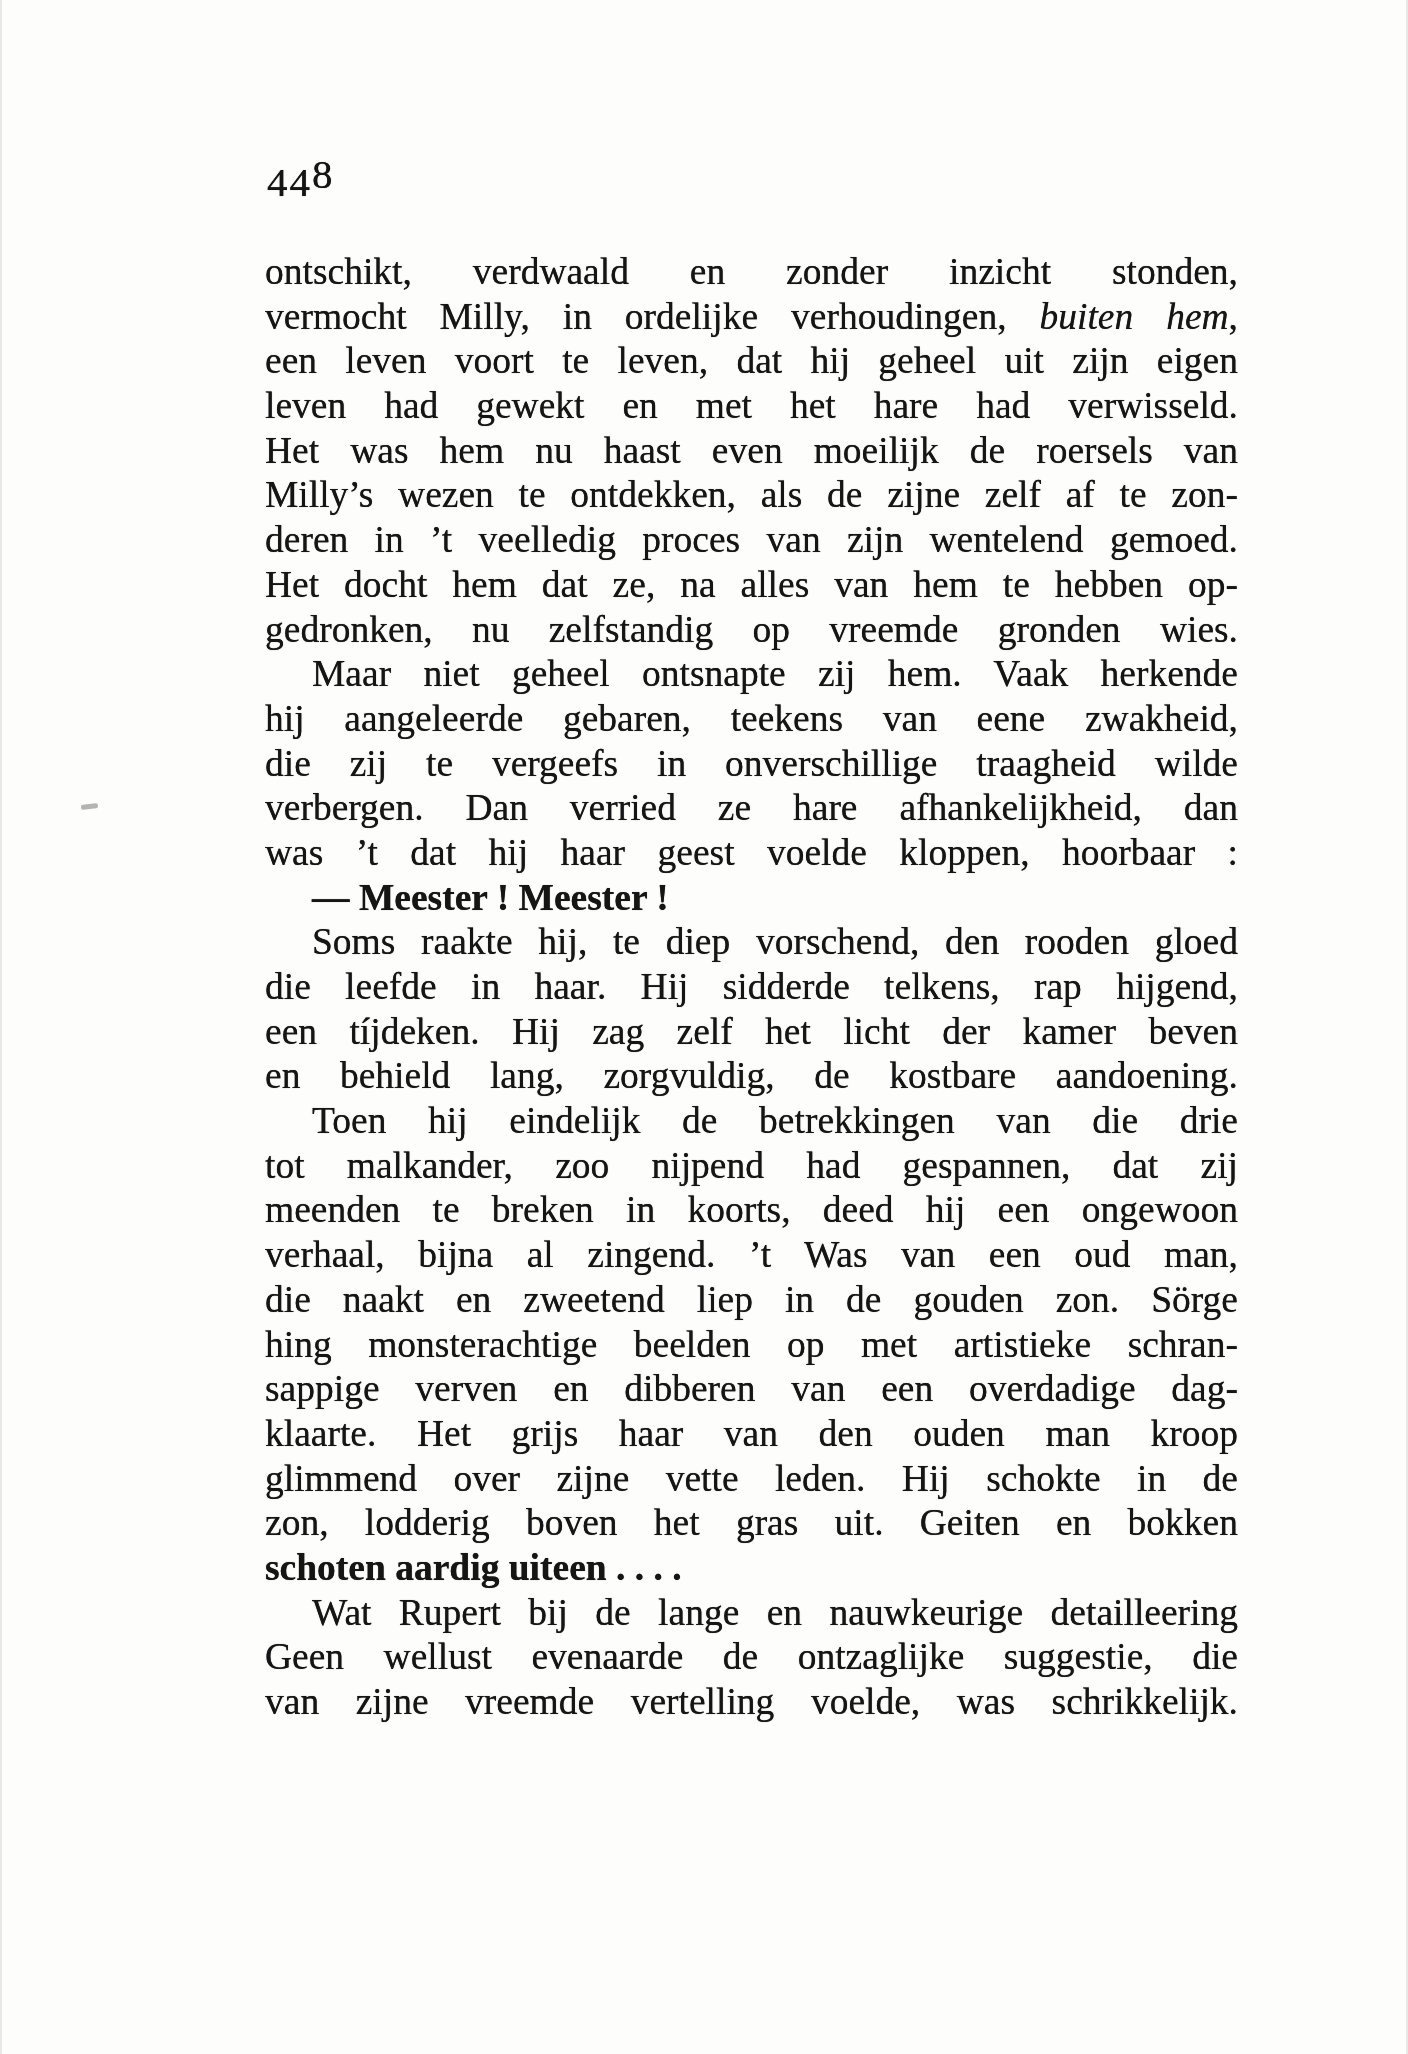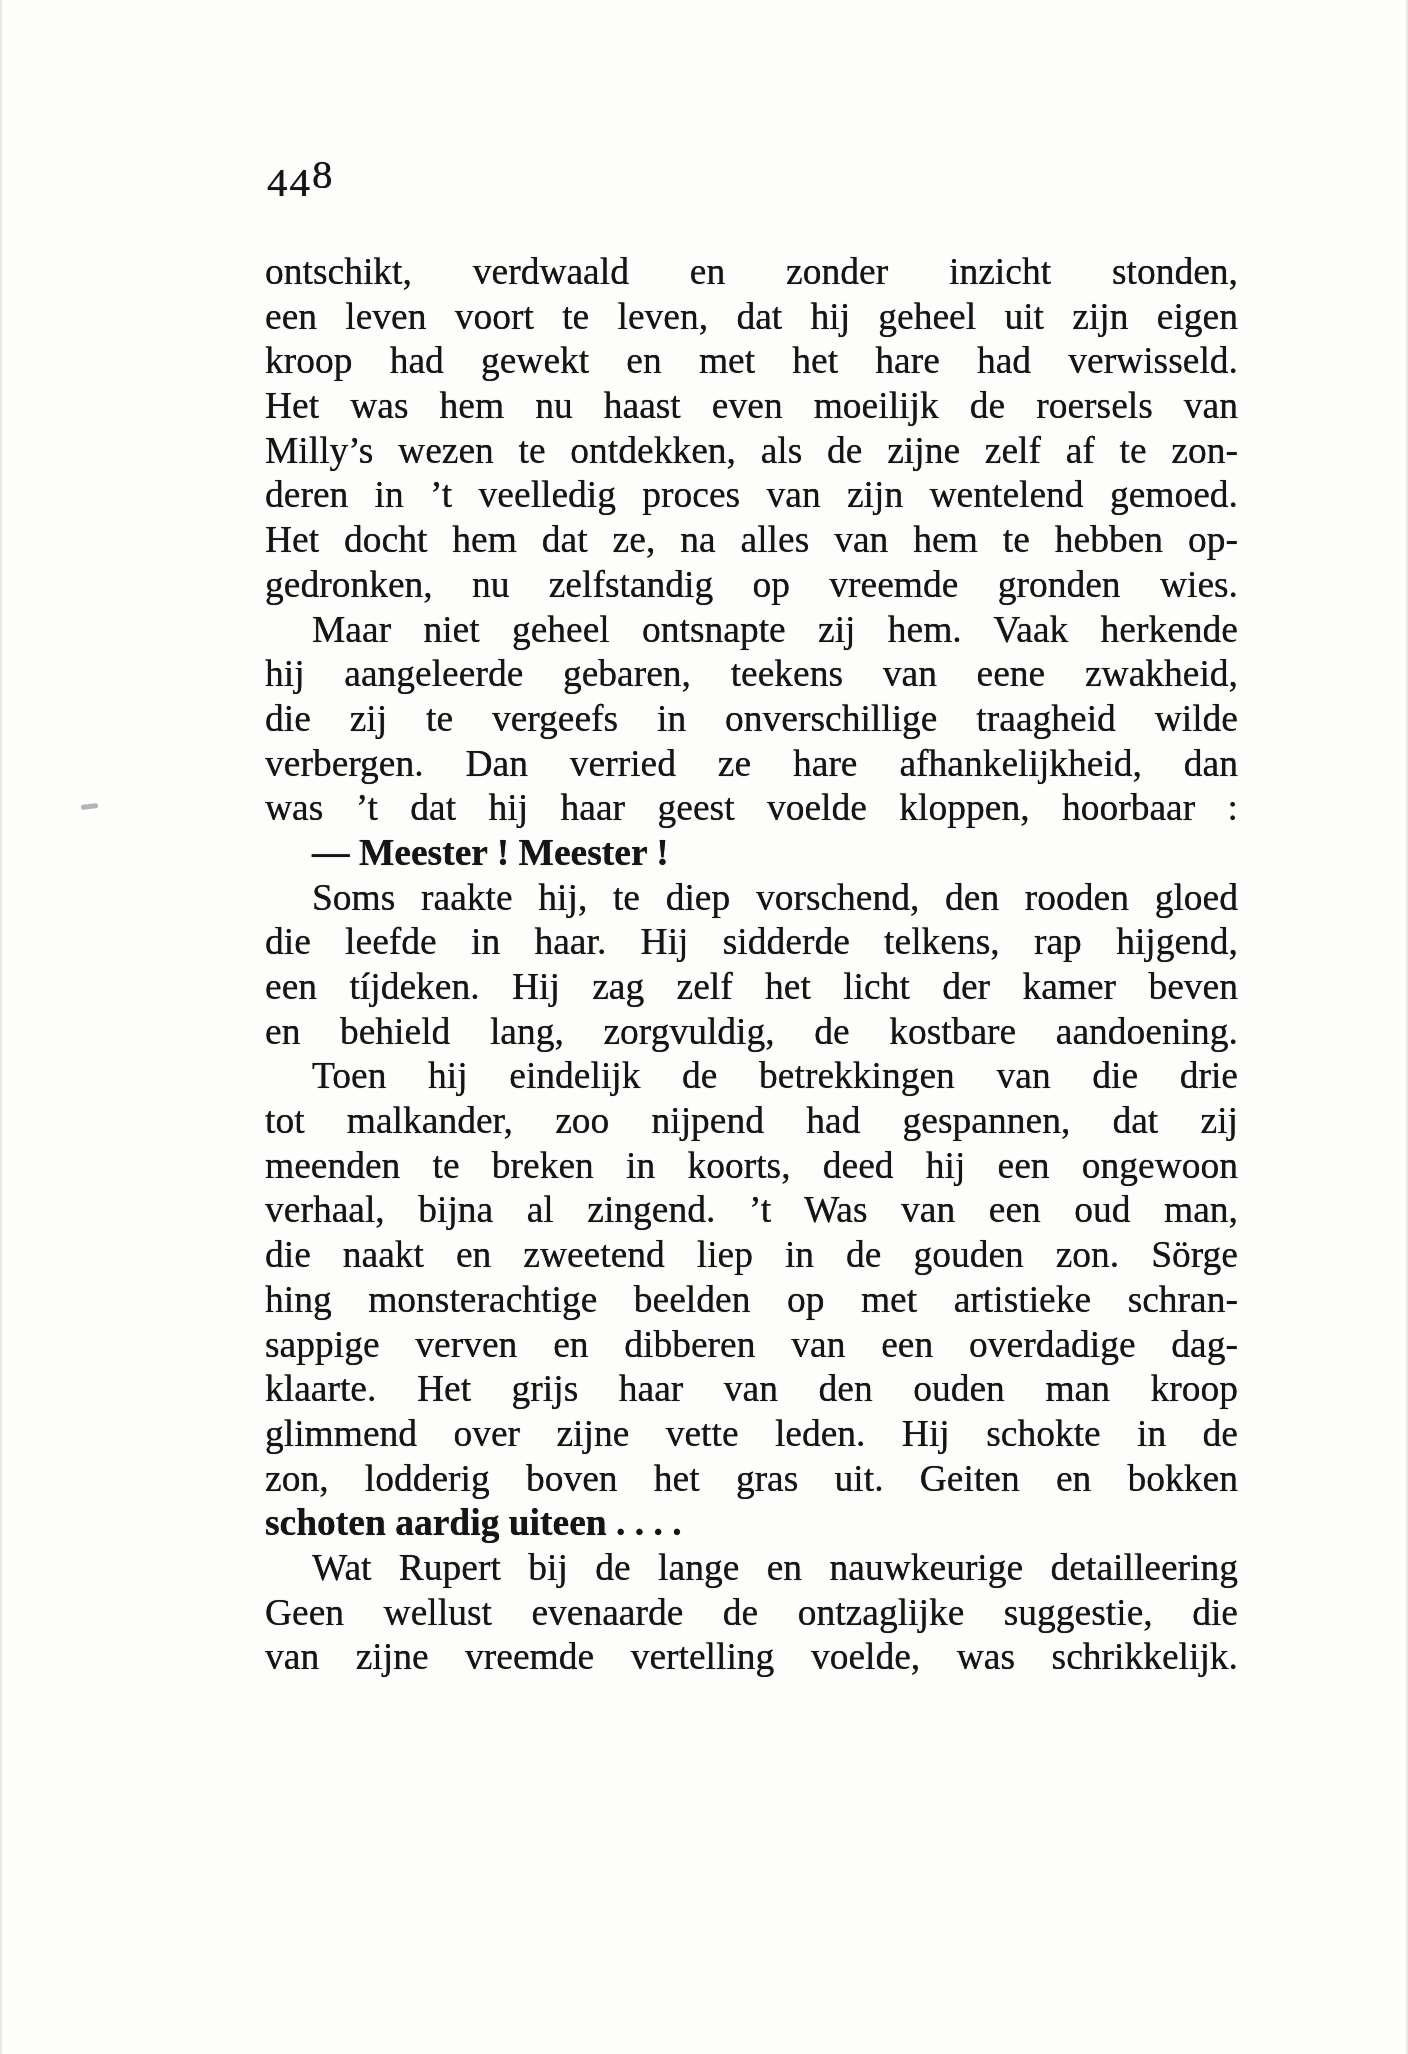--- a/index.html
+++ b/index.html
@@ -45,22 +45,23 @@
 <body>
 
 <div class="page">
 
   <div class="pagenum"><span>44</span><span class="hi">8</span></div>
 
   <div class="artifact"></div>
 
   <div class="textblock">
     <div class="line">ontschikt, verdwaald en zonder inzicht stonden,</div>
+    <div class="line"><span>vermocht Milly, in ordelijke verhoudingen, </span><span class="italic">buiten hem</span><span>,</span></div>
     <div class="line">een leven voort te leven, dat hij geheel uit zijn eigen</div>
-    <div class="line">kroop had gewekt en met het hare had verwisseld.</div>
+    <div class="line">leven had gewekt en met het hare had verwisseld.</div>
     <div class="line">Het was hem nu haast even moeilijk de roersels van</div>
     <div class="line">Milly’s wezen te ontdekken, als de zijne zelf af te zon-</div>
     <div class="line">deren in ’t veelledig proces van zijn wentelend gemoed.</div>
     <div class="line">Het docht hem dat ze, na alles van hem te hebben op-</div>
     <div class="line">gedronken, nu zelfstandig op vreemde gronden wies.</div>
     <div class="line ind">Maar niet geheel ontsnapte zij hem. Vaak herkende</div>
     <div class="line">hij aangeleerde gebaren, teekens van eene zwakheid,</div>
     <div class="line">die zij te vergeefs in onverschillige traagheid wilde</div>
     <div class="line">verbergen. Dan verried ze hare afhankelijkheid, dan</div>
     <div class="line">was ’t dat hij haar geest voelde kloppen, hoorbaar :</div>

